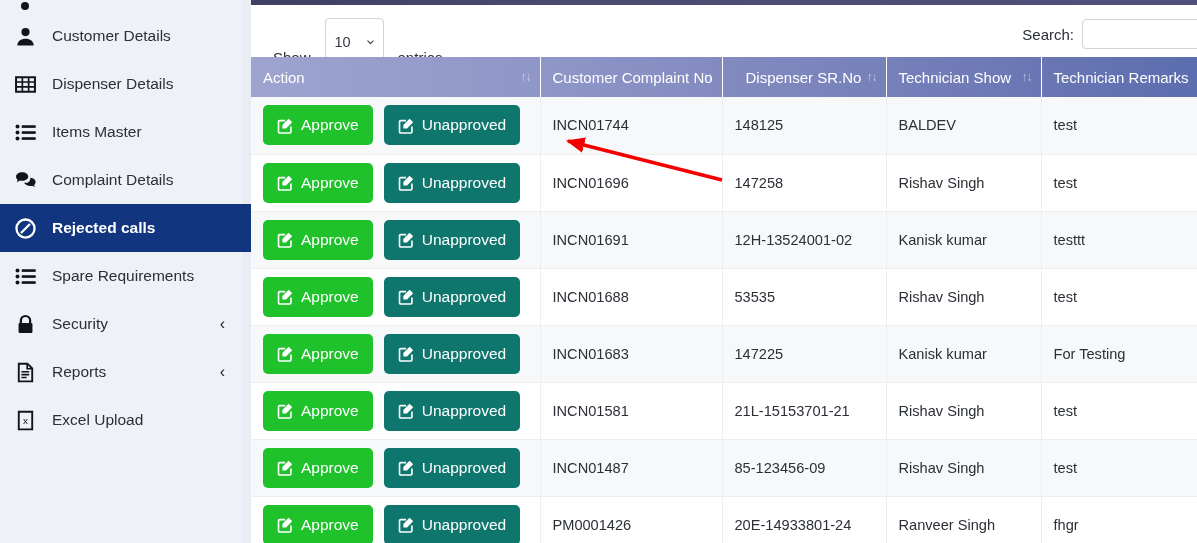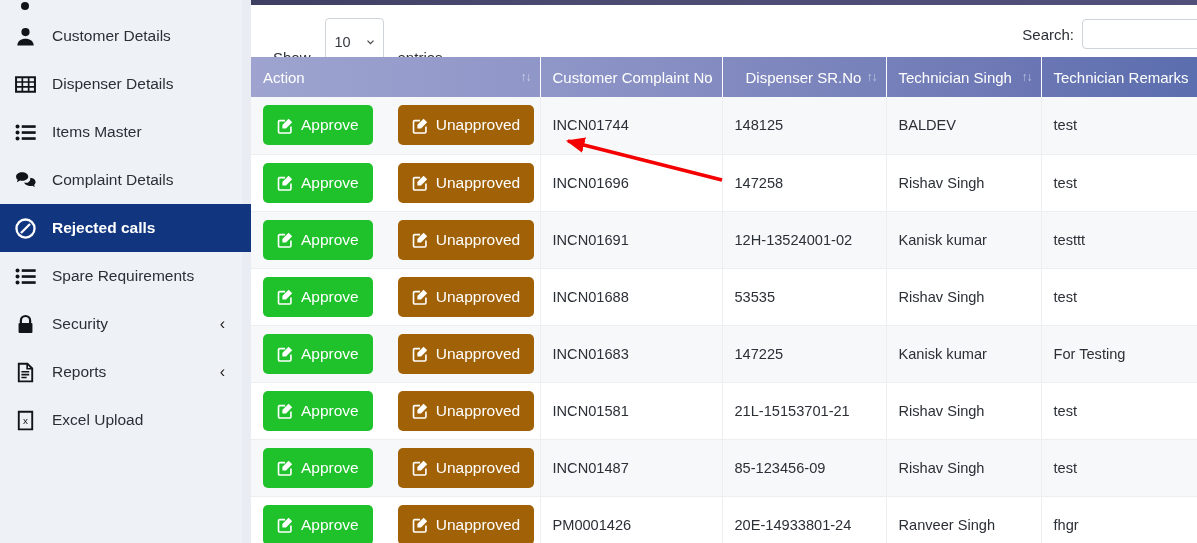--- a/index.html
+++ b/index.html
@@ -212,37 +212,37 @@
     white-space: nowrap;
     overflow: hidden;
   }
   table.dt tbody tr:nth-child(odd) { background: #f7f8f9; }
   table.dt tbody tr:nth-child(even) { background: #ffffff; }
 
   td.action-cell {
     padding: 0 0 0 8px;
     border-right: 1px solid #eceef0;
   }
-  .btn-pair { display: flex; align-items: center; gap: 25px; }
+  .btn-pair { display: flex; align-items: center; gap: 11px; }
   .btn {
     display: inline-flex;
     align-items: center;
     gap: 7px;
     height: 40px;
     padding: 0 14px;
     border: none;
     border-radius: 5px;
     color: #fff;
     font-size: 15.5px;
     font-family: "Liberation Sans", sans-serif;
     cursor: pointer;
     white-space: nowrap;
   }
   .btn-approve { background: #1fc22b; }
-  .btn-unapprove { background: #a16207; }
+  .btn-unapprove { background: #0f766e; }
   .btn svg { display: block; }
 
   
   #annot {
     position: absolute;
     left: 0; top: 0;
     width: 1197px; height: 543px;
     pointer-events: none;
     z-index: 40;
   }
@@ -383,21 +383,21 @@
         </div>
       </div>
 
       <div class="tbl-wrap">
         <table class="dt">
           <thead>
             <tr id="head-row">
                 <th style="width: 289px;"><span>Action</span><span class="sorticon">↑↓</span></th>
                 <th style="width: 182px;"><span>Customer Complaint No</span><span class="sorticon">↑↓</span></th>
                 <th style="width: 164px; padding-left: 23px;"><span>Dispenser SR.No</span><span class="sorticon">↑↓</span></th>
-                <th style="width: 155px;"><span>Technician Singh</span><span class="sorticon">↑↓</span></th>
+                <th style="width: 155px;"><span>Technician Show</span><span class="sorticon">↑↓</span></th>
                 <th style="width: 260px;"><span>Technician Remarks</span></th>
               </tr>
           </thead>
           <tbody id="body-rows">
               <tr>
                 <td class="action-cell">
                   <div class="btn-pair">
                     <button class="btn btn-approve">
                       <span>
                         <svg width="17" height="17" viewBox="0 0 20 20" fill="none" stroke="#fff" stroke-width="1.9">

